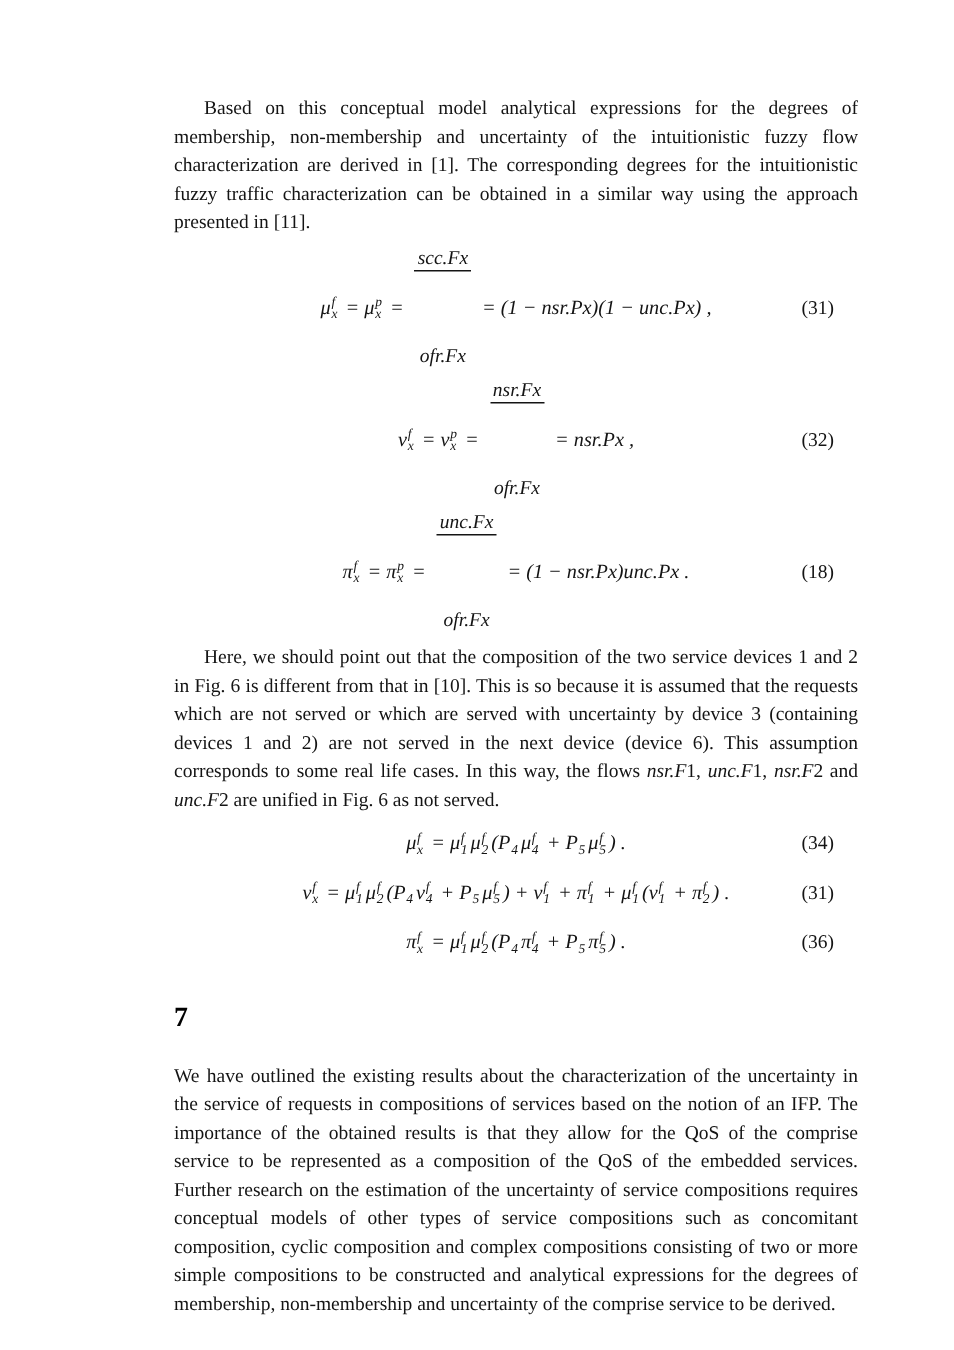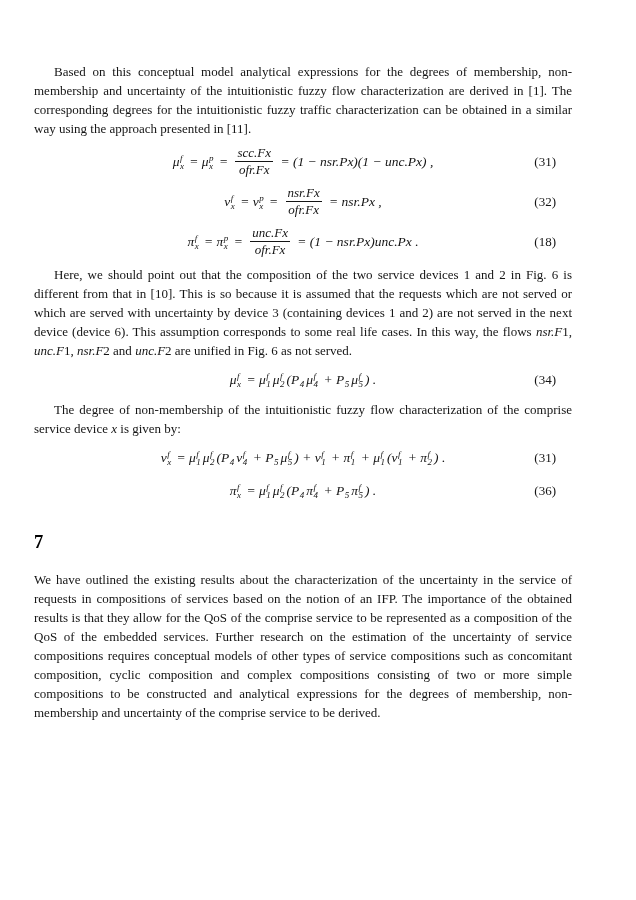--- a/index.html
+++ b/index.html
@@ -3,21 +3,21 @@
 <meta charset="utf-8">
 <style>
   html, body { margin: 0; padding: 0; background: #ffffff; }
   .page {
     position: relative;
     width: 636px;
     height: 900px;
     margin: 0 auto;
     background: #ffffff;
     box-sizing: border-box;
-    padding: 62px 64px 20px 34px;
+    padding: 62px 64px 20px 116px;
     font-family: "Liberation Serif", serif;
     color: #141414;
     overflow: hidden;
   }
   .para {
     margin: 0;
     font-size: 13px;
     line-height: 19px;
     text-align: justify;
   }
@@ -49,20 +49,21 @@
     margin: 0 2px 0 0.5px;
   }
   .supsub .sp, .supsub .sb { display: block; min-height: 8px; }
   .frac {
     display: inline-flex;
     flex-direction: column;
     align-items: center;
     margin: 0 4px;
     font-size: 13px;
     line-height: 16px;
+    gap: 48px;
   }
   .frac .num { border-bottom: 1px solid #141414; padding: 0 2px; }
   .frac .den { padding: 0 2px; }
   .eqnum {
     position: absolute;
     right: 16px;
     top: 50%;
     transform: translateY(-50%);
     font-style: normal;
     font-size: 13px;
@@ -101,21 +102,20 @@
       </div>
       <div class="eqrow">
         <span class="eq"><span class="mb">π</span><span class="supsub"><span class="sp">f</span><span class="sb">x</span></span><span class="mb"> = </span><span class="mb">π</span><span class="supsub"><span class="sp">p</span><span class="sb">x</span></span><span class="mb"> = </span><span class="frac"><span class="num">unc.Fx</span><span class="den">ofr.Fx</span></span><span class="mb"> = (1 − nsr.Px)unc.Px .</span></span>
         <span class="eqnum">(18)</span>
       </div>
       <p class="para indent"><span>Here, we should point out that the composition of the two service devices 1 and 2 in Fig. 6 is different from that in [10]. This is so because it is assumed that the requests which are not served or which are served with uncertainty by device 3 (containing devices 1 and 2) are not served in the next device (device 6). This assumption corresponds to some real life cases. In this way, the flows </span><span class="mvar">nsr.F</span><span>1, </span><span class="mvar">unc.F</span><span>1, </span><span class="mvar">nsr.F</span><span>2 and </span><span class="mvar">unc.F</span><span>2 are unified in Fig. 6 as not served.</span></p>
       <div class="eqrow">
         <span class="eq"><span class="mb">μ</span><span class="supsub"><span class="sp">f</span><span class="sb">x</span></span><span class="mb"> = </span><span class="mb">μ</span><span class="supsub"><span class="sp">f</span><span class="sb">1</span></span><span class="mb">μ</span><span class="supsub"><span class="sp">f</span><span class="sb">2</span></span><span class="mb">(</span><span class="mb">P</span><span class="supsub"><span class="sp"></span><span class="sb">4</span></span><span class="mb">μ</span><span class="supsub"><span class="sp">f</span><span class="sb">4</span></span><span class="mb"> + </span><span class="mb">P</span><span class="supsub"><span class="sp"></span><span class="sb">5</span></span><span class="mb">μ</span><span class="supsub"><span class="sp">f</span><span class="sb">5</span></span><span class="mb">) .</span></span>
         <span class="eqnum">(34)</span>
       </div>
-      <p class="para indent"><span>The degree of non-membership of the intuitionistic fuzzy flow characterization of the comprise service device </span><span class="mvar">x</span><span> is given by:</span></p>
       <div class="eqrow">
         <span class="eq"><span class="mb">ν</span><span class="supsub"><span class="sp">f</span><span class="sb">x</span></span><span class="mb"> = </span><span class="mb">μ</span><span class="supsub"><span class="sp">f</span><span class="sb">1</span></span><span class="mb">μ</span><span class="supsub"><span class="sp">f</span><span class="sb">2</span></span><span class="mb">(</span><span class="mb">P</span><span class="supsub"><span class="sp"></span><span class="sb">4</span></span><span class="mb">ν</span><span class="supsub"><span class="sp">f</span><span class="sb">4</span></span><span class="mb"> + </span><span class="mb">P</span><span class="supsub"><span class="sp"></span><span class="sb">5</span></span><span class="mb">μ</span><span class="supsub"><span class="sp">f</span><span class="sb">5</span></span><span class="mb">) + </span><span class="mb">ν</span><span class="supsub"><span class="sp">f</span><span class="sb">1</span></span><span class="mb"> + </span><span class="mb">π</span><span class="supsub"><span class="sp">f</span><span class="sb">1</span></span><span class="mb"> + </span><span class="mb">μ</span><span class="supsub"><span class="sp">f</span><span class="sb">1</span></span><span class="mb">(</span><span class="mb">ν</span><span class="supsub"><span class="sp">f</span><span class="sb">1</span></span><span class="mb"> + </span><span class="mb">π</span><span class="supsub"><span class="sp">f</span><span class="sb">2</span></span><span class="mb">) .</span></span>
         <span class="eqnum">(31)</span>
       </div>
       <div class="eqrow">
         <span class="eq"><span class="mb">π</span><span class="supsub"><span class="sp">f</span><span class="sb">x</span></span><span class="mb"> = </span><span class="mb">μ</span><span class="supsub"><span class="sp">f</span><span class="sb">1</span></span><span class="mb">μ</span><span class="supsub"><span class="sp">f</span><span class="sb">2</span></span><span class="mb">(</span><span class="mb">P</span><span class="supsub"><span class="sp"></span><span class="sb">4</span></span><span class="mb">π</span><span class="supsub"><span class="sp">f</span><span class="sb">4</span></span><span class="mb"> + </span><span class="mb">P</span><span class="supsub"><span class="sp"></span><span class="sb">5</span></span><span class="mb">π</span><span class="supsub"><span class="sp">f</span><span class="sb">5</span></span><span class="mb">) .</span></span>
         <span class="eqnum">(36)</span>
       </div>
       <h2 class="section-heading">
         <span class="secnum">7</span>

